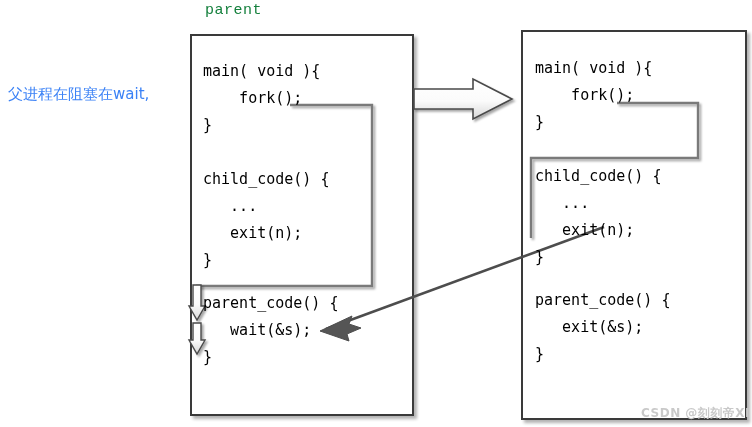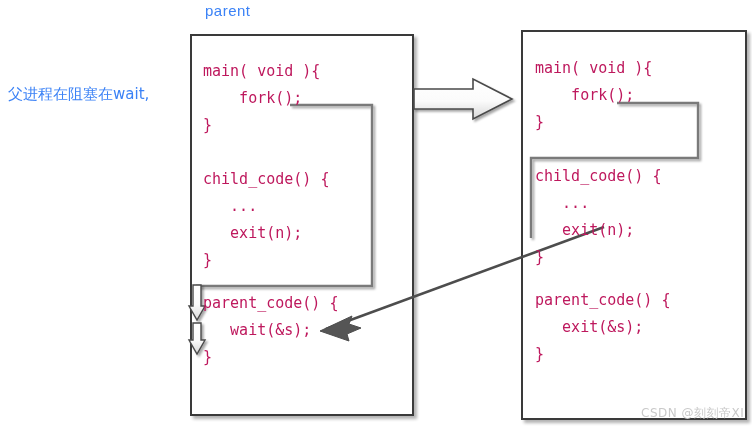--- a/index.html
+++ b/index.html
@@ -14,23 +14,23 @@
     position: relative;
     width: 752px;
     height: 427px;
     background: #ffffff;
     overflow: hidden;
   }
 
   
   .caption {
     position: absolute;
-    font-family: Liberation Sans, sans-serif;
+    font-family: Liberation Mono, monospace;
     font-size: 15px;
-    color: #3b82f6;
+    color: #15803d;
     letter-spacing: 0.5px;
     white-space: nowrap;
   }
   #caption-parent { left: 205px; top: 2px; }
   #caption-child  { left: 533px; top: 14px; margin-top: 43px; }
 
   
   .annotation {
     position: absolute;
     left: 8px;
@@ -52,21 +52,21 @@
   }
   #box-parent { left: 190px; top: 34px; width: 220px; height: 378px; }
   #box-child  { left: 521px; top: 30px; width: 222px; height: 386px; }
 
   
   .code {
     position: absolute;
     font-family: "DejaVu Sans Mono", monospace;
     font-size: 15px;
     line-height: 27px;
-    color: #be185d;
+    color: #000000;
     white-space: pre;
     letter-spacing: 0px;
   }
   #parent-main   { left: 203px; top: 58px; }
   #parent-child-code { left: 203px; top: 166px; }
   #parent-parent-code { left: 203px; top: 290px; }
 
   #child-main    { left: 535px; top: 55px; }
   #child-child-code { left: 535px; top: 163px; }
   #child-parent-code { left: 535px; top: 287px; }
@@ -74,20 +74,21 @@
   
   #watermark {
     position: absolute;
     left: 641px;
     top: 405px;
     font-family: "DejaVu Sans", sans-serif;
     font-size: 12px;
     color: #c9c9c9;
     white-space: nowrap;
     letter-spacing: 0.5px;
+    font-weight: bold;
   }
 
   .svg-layer {
     position: absolute;
     left: 0;
     top: 0;
     width: 752px;
     height: 427px;
     pointer-events: none;
   }

